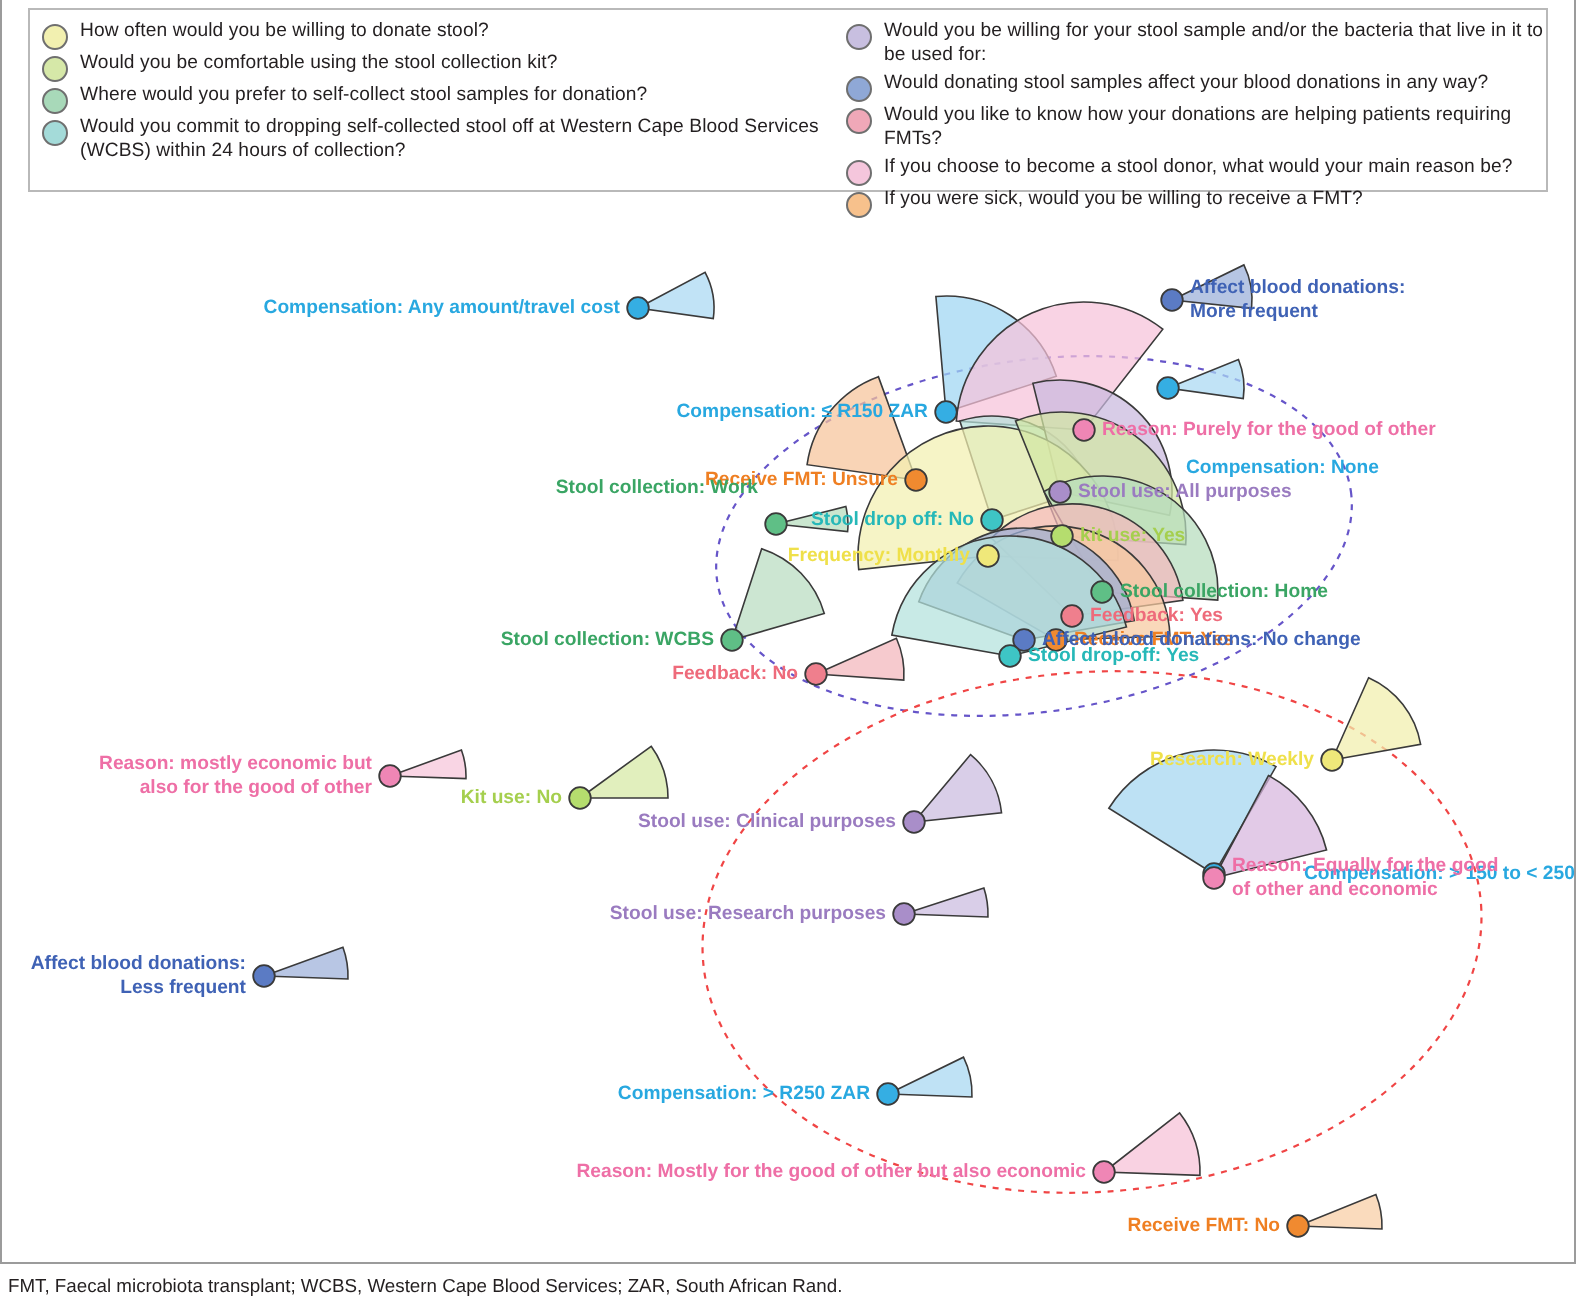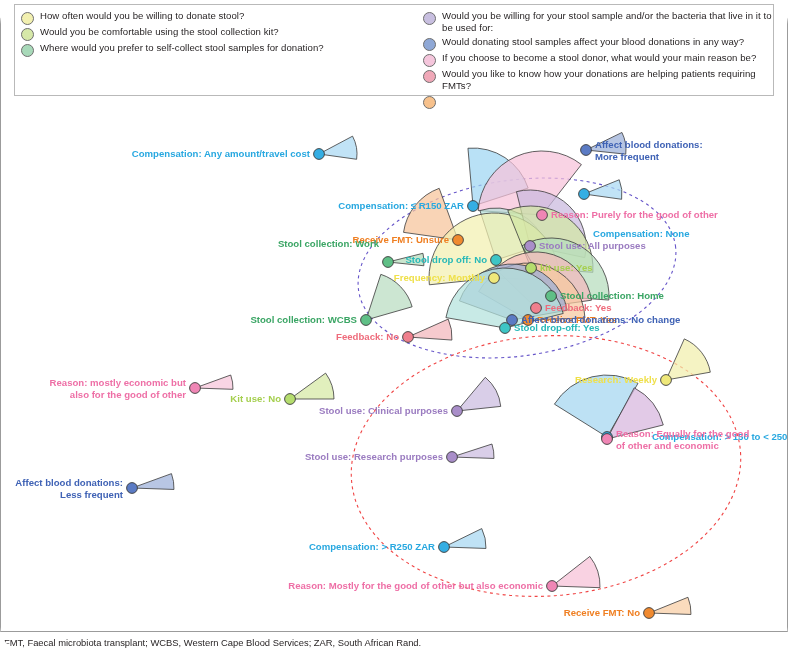--- a/index.html
+++ b/index.html
@@ -3,21 +3,20 @@
 <meta charset="utf-8">
 <style>
   html,body{margin:0;padding:0;background:#ffffff;}
   body{font-family:"Liberation Sans", sans-serif;}
   #fig{
     position:relative;
     width:788px;height:651px;
     background:#ffffff;
     box-sizing:border-box;
     overflow:hidden;
-    border-radius:24px;
   }
   
   .frame-left{position:absolute;left:0;top:0;width:1px;height:632px;background:#9b9b9b;}
   .frame-right{position:absolute;left:787px;top:0;width:1px;height:632px;background:#9b9b9b;}
   .frame-bottom{position:absolute;left:0;top:631px;width:788px;height:1px;background:#9b9b9b;}
 
   
   #legend{
     position:absolute;left:14px;top:4px;width:760px;height:92px;
     border:1px solid #b9b9b9;background:#ffffff;box-sizing:border-box;
@@ -66,40 +65,45 @@
           <span class="leg-txt">How often would you be willing to donate stool?</span>
         </div>
         <div class="leg-item">
           <span class="leg-dot" style="background: rgb(214, 232, 168);"></span>
           <span class="leg-txt">Would you be comfortable using the stool collection kit?</span>
         </div>
         <div class="leg-item">
           <span class="leg-dot" style="background: rgb(168, 217, 185);"></span>
           <span class="leg-txt">Where would you prefer to self-collect stool samples for donation?</span>
         </div>
+        <div class="leg-item">
+          <span class="leg-dot" style="background: rgb(164, 219, 217);"></span>
+          <span class="leg-txt">Would you commit to dropping self-collected stool off at Western Cape Blood Services (WCBS) within 24 hours of collection?</span>
+        </div>
       </div>
     <div class="leg-col right" id="leg-right">
         <div class="leg-item">
           <span class="leg-dot" style="background: rgb(200, 191, 224);"></span>
           <span class="leg-txt">Would you be willing for your stool sample and/or the bacteria that live in it to be used for:</span>
         </div>
         <div class="leg-item">
           <span class="leg-dot" style="background: rgb(143, 168, 214);"></span>
           <span class="leg-txt">Would donating stool samples affect your blood donations in any way?</span>
         </div>
         <div class="leg-item">
+          <span class="leg-dot" style="background: rgb(240, 168, 184);"></span>
+          <span class="leg-txt">Would you like to know how your donations are helping patients requiring FMTs?</span>
+        </div>
+        <div class="leg-item">
           <span class="leg-dot" style="background: rgb(245, 198, 220);"></span>
           <span class="leg-txt">If you choose to become a stool donor, what would your main reason be?</span>
         </div>
         <div class="leg-item">
-          <span class="leg-dot" style="background: rgb(240, 168, 184);"></span>
-          <span class="leg-txt">Would you like to know how your donations are helping patients requiring FMTs?</span>
-        </div>
-        <div class="leg-item">
           <span class="leg-dot" style="background: rgb(247, 193, 140);"></span>
+          <span class="leg-txt">If you were sick, would you be willing to receive a FMT?</span>
         </div>
       </div>
   </div>
 
   <div id="plot">
     <svg id="plot-svg" width="788" height="528">
         <ellipse cx="517" cy="170" rx="160" ry="88" fill="none" stroke="#6655c9" stroke-width="1.1" stroke-dasharray="3,3.4" transform="rotate(-8 517 170)"></ellipse>
         <ellipse cx="546" cy="368" rx="195" ry="130" fill="none" stroke="#f04545" stroke-width="1.1" stroke-dasharray="3,3.4" transform="rotate(-4 546 368)"></ellipse>
         <g>
           <path d="M 319 56 L 352.55200852863925 38.16008061413615 A 38 38 0 0 1 356.63018661217967 61.28857783648249 Z" fill="#a9d8f2" fill-opacity="0.72" stroke="#3a3a3a" stroke-width="0.8">

